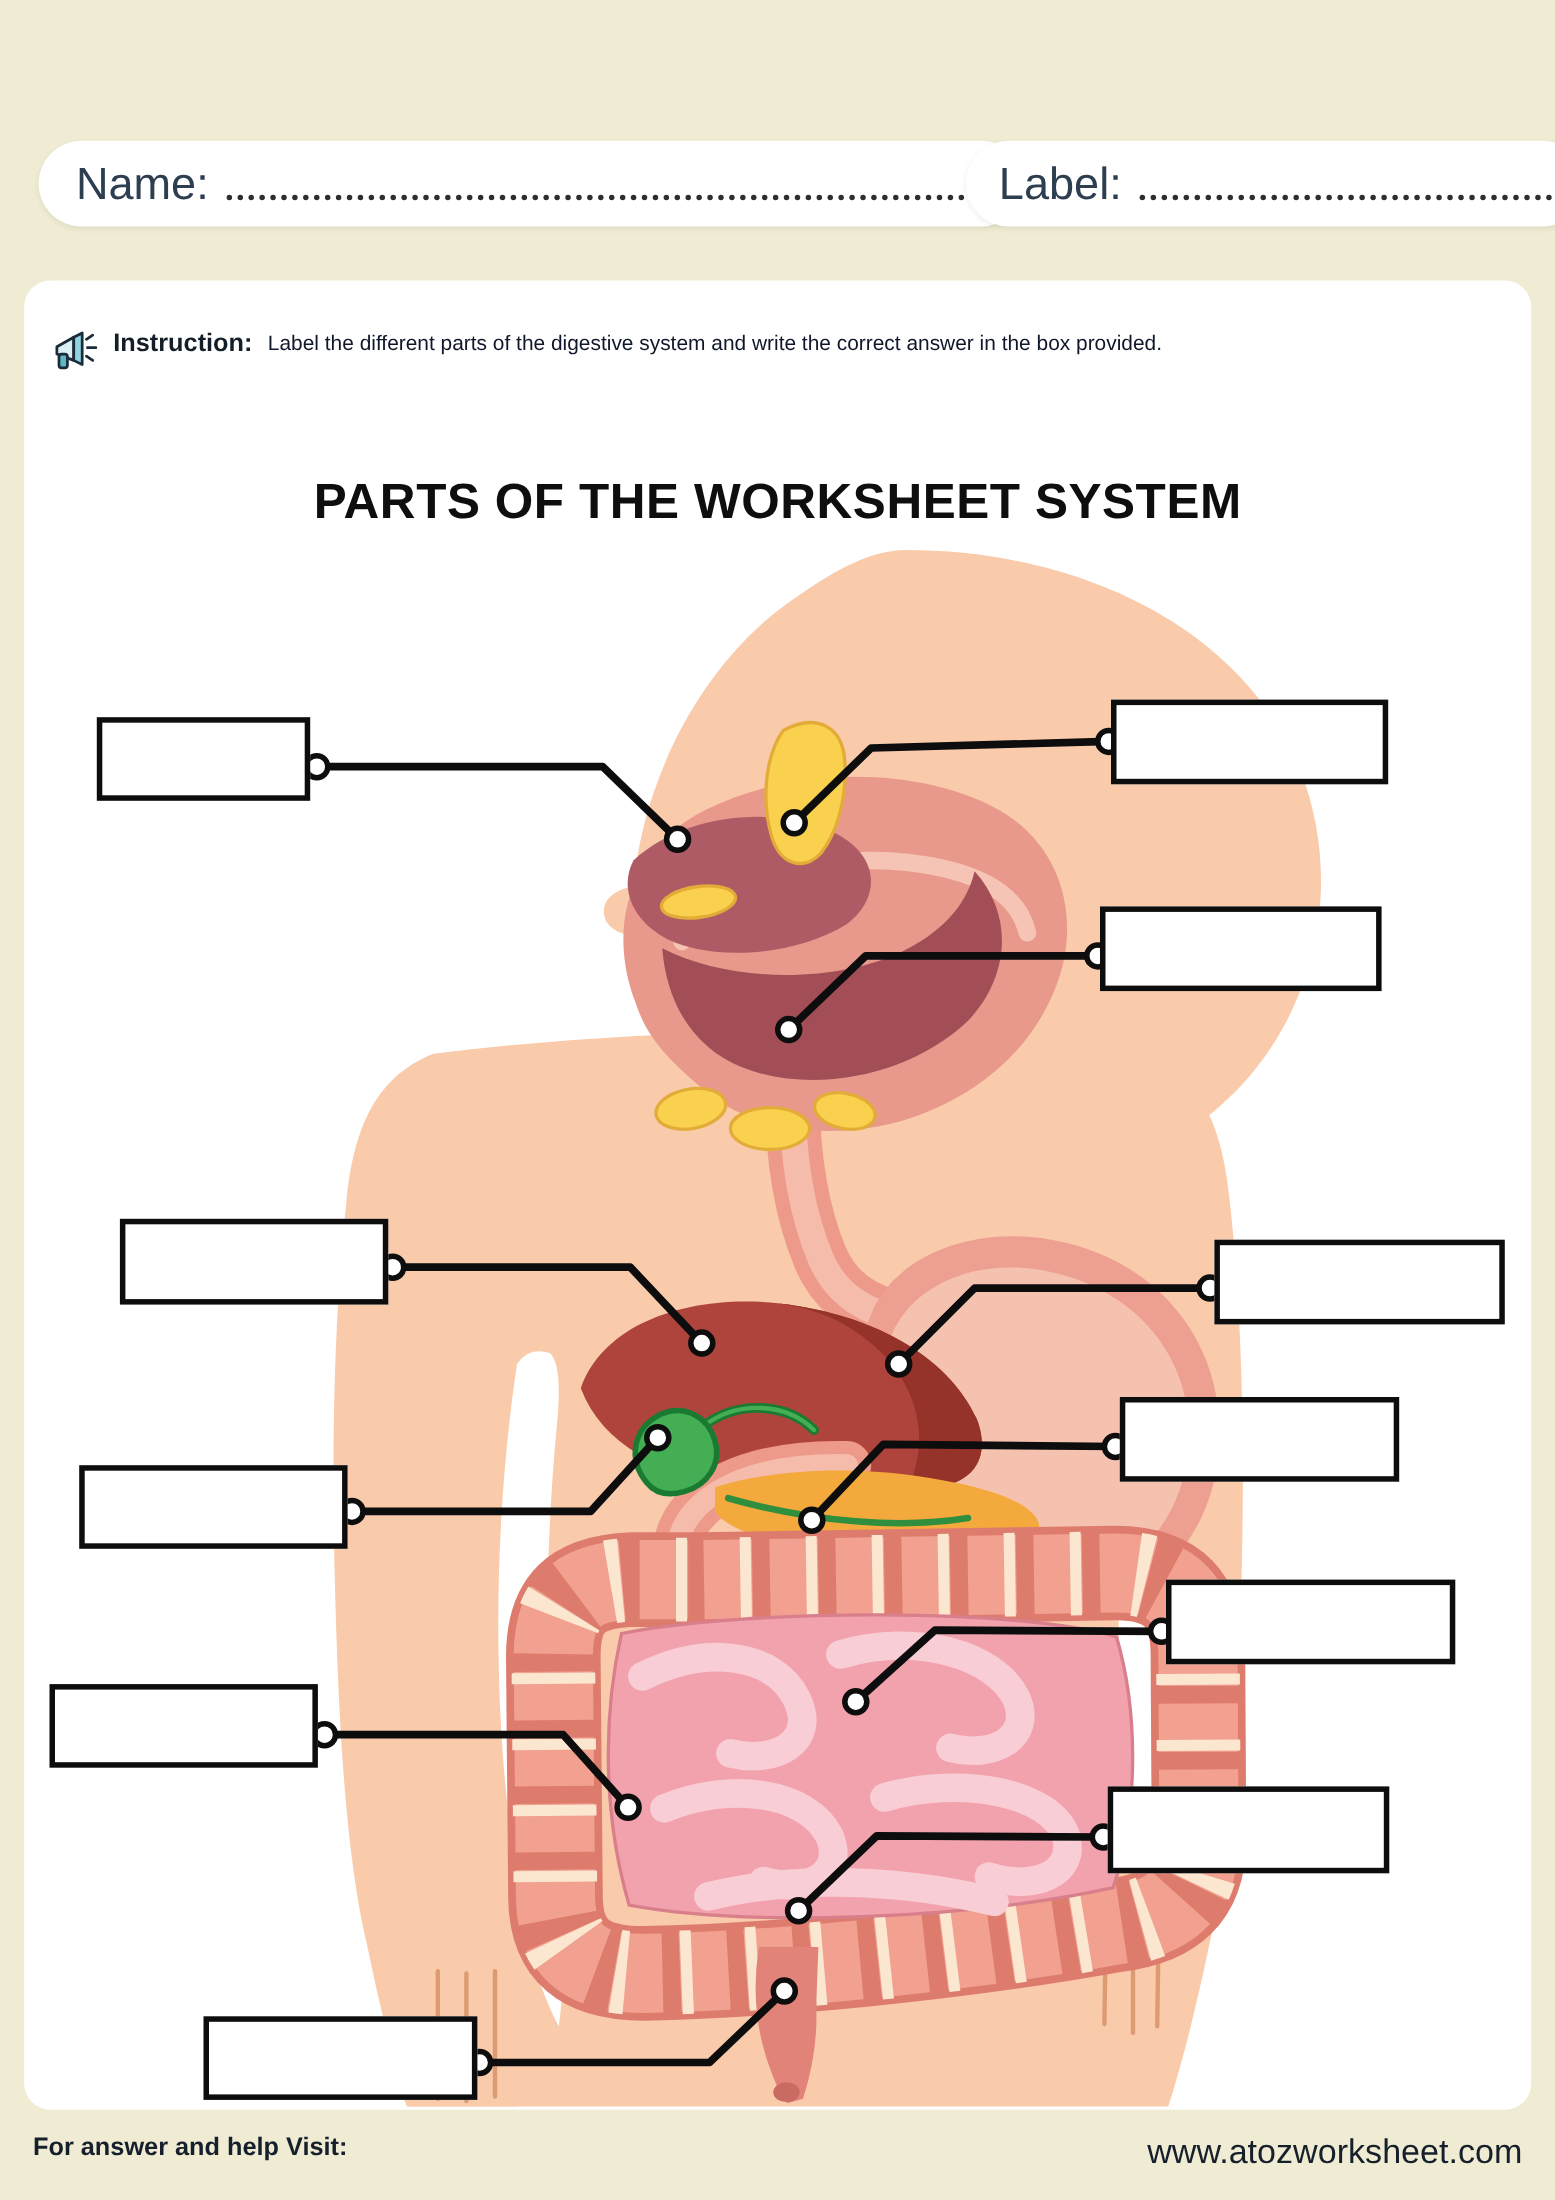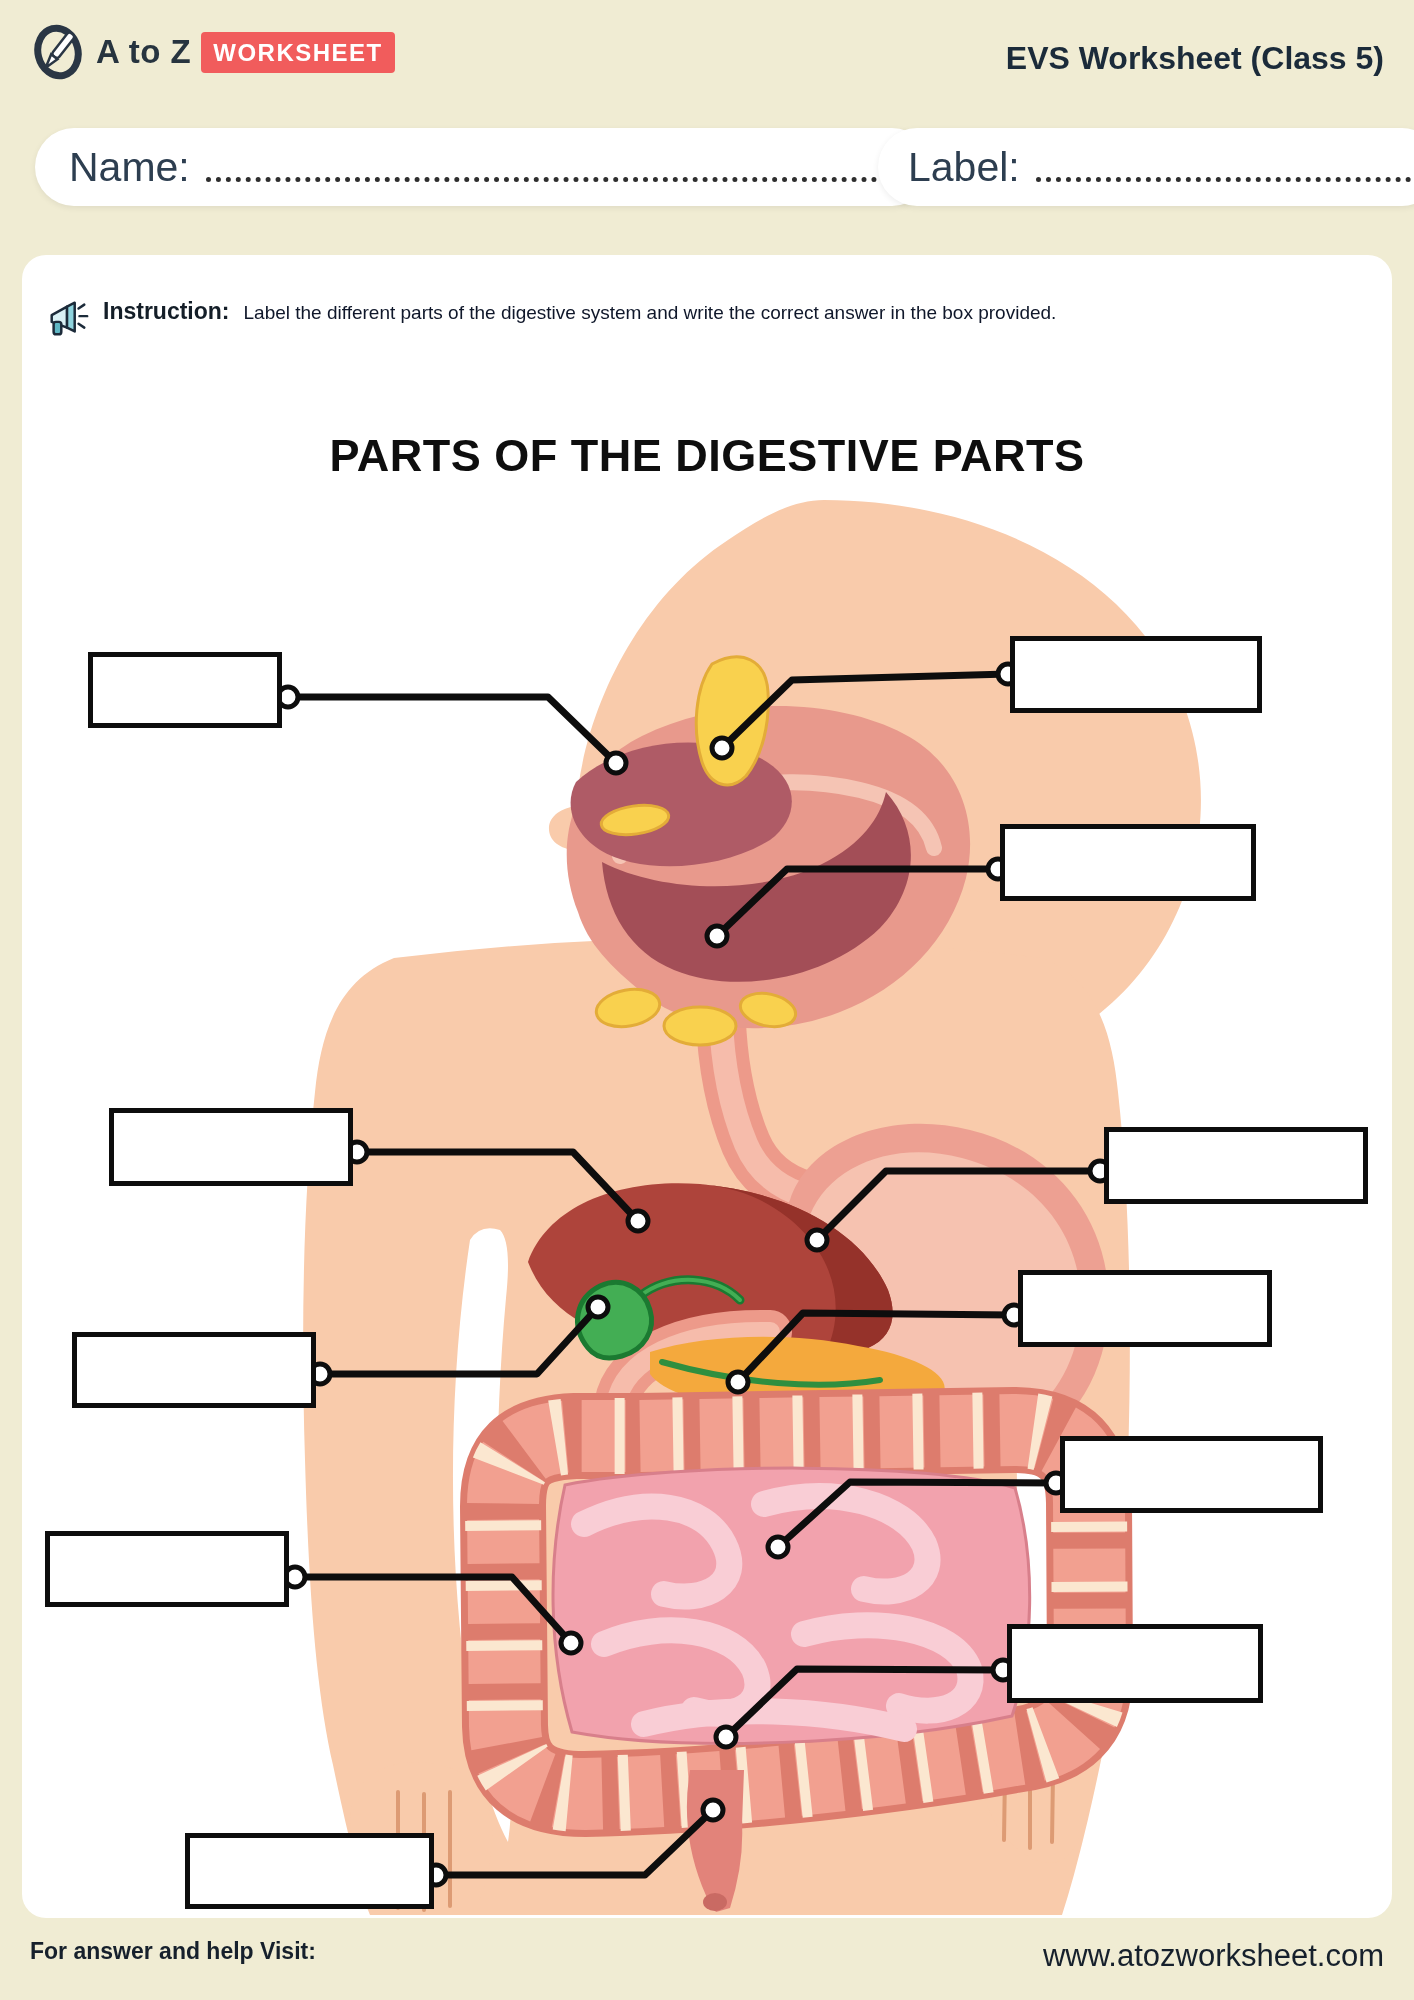--- a/index.html
+++ b/index.html
@@ -41,36 +41,20 @@
 
   
   .footer-left{position:absolute;left:30px;top:1938px;font-size:23px;font-weight:700;color:#16202c;text-align:right;}
   .footer-right{position:absolute;right:30px;top:1938px;font-size:31px;font-weight:400;color:#16202c;}
 </style>
 </head>
 <body>
 
 <div class="page">
 
-  <div class="header">
-    <div class="brand">
-      <span>
-        <svg width="56" height="56" viewBox="0 0 56 56">
-          <ellipse cx="28" cy="28" rx="20" ry="24" fill="none" stroke="#2a3644" stroke-width="7" transform="rotate(-14 28 28)"></ellipse>
-          <g transform="rotate(38 28 28)">
-            <rect x="24" y="5" width="8" height="29" rx="3" fill="#ffffff" stroke="#2a3644" stroke-width="2.5"></rect>
-            <path d="M24 34 L32 34 L28 48 Z" fill="#ffffff" stroke="#2a3644" stroke-width="2.5"></path>
-          </g>
-        </svg>
-      </span>
-      <span class="brand-name">A to Z</span>
-      <span class="brand-chip">WORKSHEET</span>
-    </div>
-    <div class="header-title">EVS Worksheet (Class 5)</div>
-  </div>
 
   <div class="pill pill-name">
     <span class="pill-label">Name:</span>
     <span class="dotline"></span>
   </div>
   <div class="pill pill-class">
     <span class="pill-label">Label:</span>
     <span class="dotline"></span>
   </div>
 
@@ -82,21 +66,21 @@
         <path d="M7 20 L23 11 L23 33 L7 27 Z" fill="#d9f0f4" stroke="#1c2b3a" stroke-width="2.6" stroke-linejoin="round"></path>
         <path d="M23 11 L31 7 L31 37 L23 33 Z" fill="#8fd4de" stroke="#1c2b3a" stroke-width="2.6" stroke-linejoin="round"></path>
         <rect x="9" y="27" width="8" height="13" rx="2.5" fill="#5fb7c4" stroke="#1c2b3a" stroke-width="2.6"></rect>
         <path d="M35 13 L41 9 M36 21 L44 21 M35 29 L41 33" stroke="#1c2b3a" stroke-width="2.6" stroke-linecap="round"></path>
       </svg>
     </span>
     <span class="instr-label">Instruction:</span>
     <span class="instr-text">Label the different parts of the digestive system and write the correct answer in the box provided.</span>
   </div>
 
-  <div class="sheet-title">PARTS OF THE DIGESTIVE PARTS</div>
+  <div class="sheet-title">PARTS OF THE WORKSHEET SYSTEM</div>
 
   <svg class="diagram" viewBox="0 0 1414 2000">
 
     <g>
       <path d="M 824 500 C 980 500 1130 570 1182 700 C 1228 818 1188 952 1086 1024
                C 1022 1070 938 1086 886 1086 L 880 1160 L 724 1160 L 722 1078
                C 672 1072 632 1042 610 992 C 592 950 582 900 584 850
                C 566 852 550 844 549 830 C 548 816 562 808 576 806
                C 584 712 636 600 728 540 C 760 518 792 500 824 500 Z" fill="#f9cbab"></path>
 

